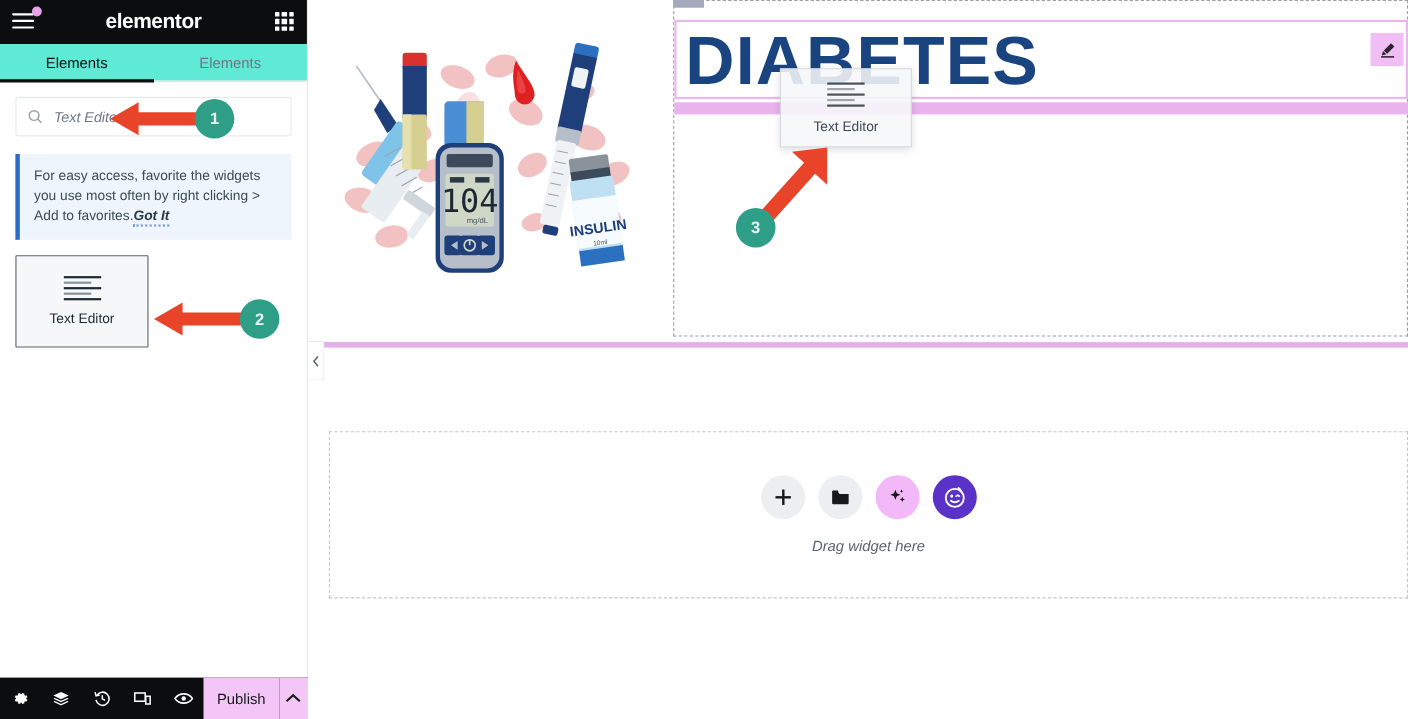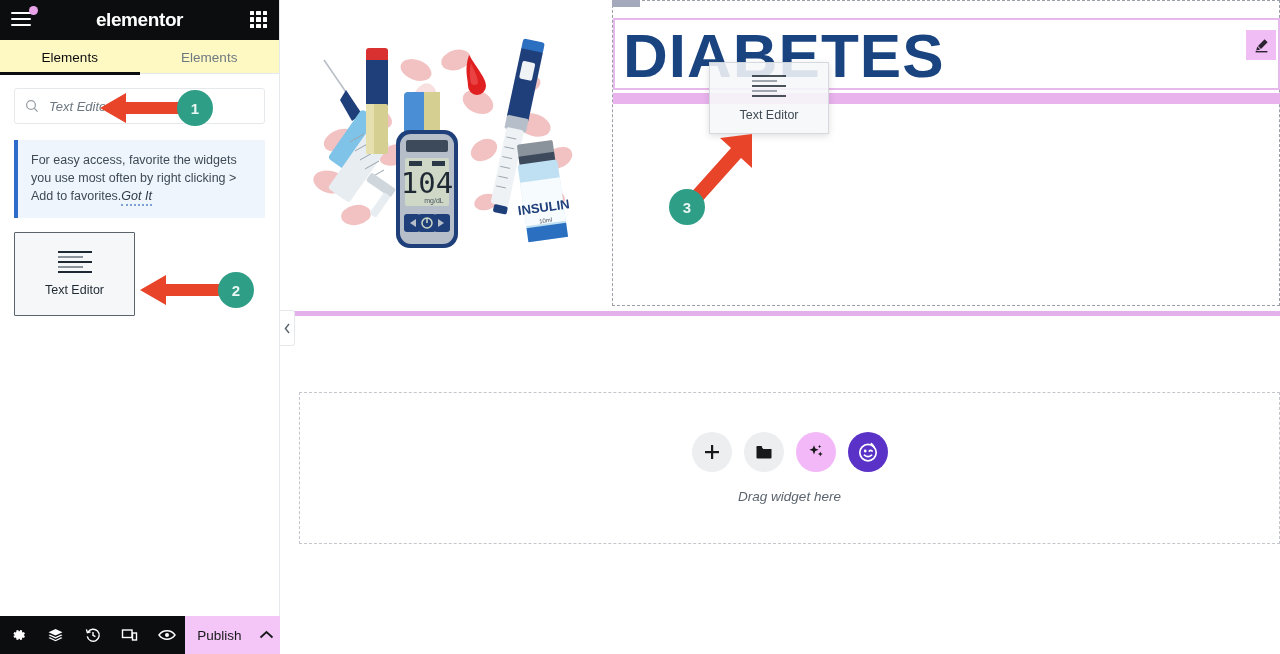--- a/index.html
+++ b/index.html
@@ -48,21 +48,21 @@
   .apps-icon {
     position: absolute; right: 12px; top: 11px;
     width: 17px; height: 17px;
     display: grid; grid-template-columns: repeat(3, 1fr);
     grid-template-rows: repeat(3, 1fr); gap: 2px; cursor: pointer;
   }
   .apps-icon span { background: #fff; border-radius: 0.5px; }
 
   .tabs {
     height: 34px; display: flex; flex: 0 0 34px;
-    border-bottom: 1px solid #e6e9ec; background: #fef9c3;
+    border-bottom: 1px solid #e6e9ec; background: #5eead4;
   }
   .tab {
     flex: 1; display: flex; align-items: center; justify-content: center;
     font-size: 13.5px; color: #6d7882; cursor: pointer;
     position: relative; height: 34px;
   }
   .tab.active { color: #0c0d0e; }
   .tab.active::after {
     content: ''; position: absolute; left: 0; right: 0; bottom: -1px;
     height: 3px; background: #0c0d0e;
@@ -81,21 +81,21 @@
     background: transparent;
   }
 
   .notice {
     margin: 16px 14px 0 14px;
     background: #eef5fc; border-left: 4px solid #2c6bc9;
     padding: 11px 14px 13px 13px;
     font-size: 12.5px; line-height: 1.45; color: #3f4a54;
   }
   .notice b {
-    font-weight: normal; font-style: italic; color: #2b3845;
+    font-weight: bold; font-style: italic; color: #2b3845;
     border-bottom: 2px dotted #7aa0d4; padding-bottom: 1px;
   }
 
   .widget-grid { padding: 14px 14px 0 14px; }
   .widget-card {
     width: 121px; height: 84px;
     border: 1px solid #5b646d; background: #f6f7f8;
     display: flex; flex-direction: column;
     align-items: center; justify-content: center;
     cursor: grab; border-radius: 1px;

